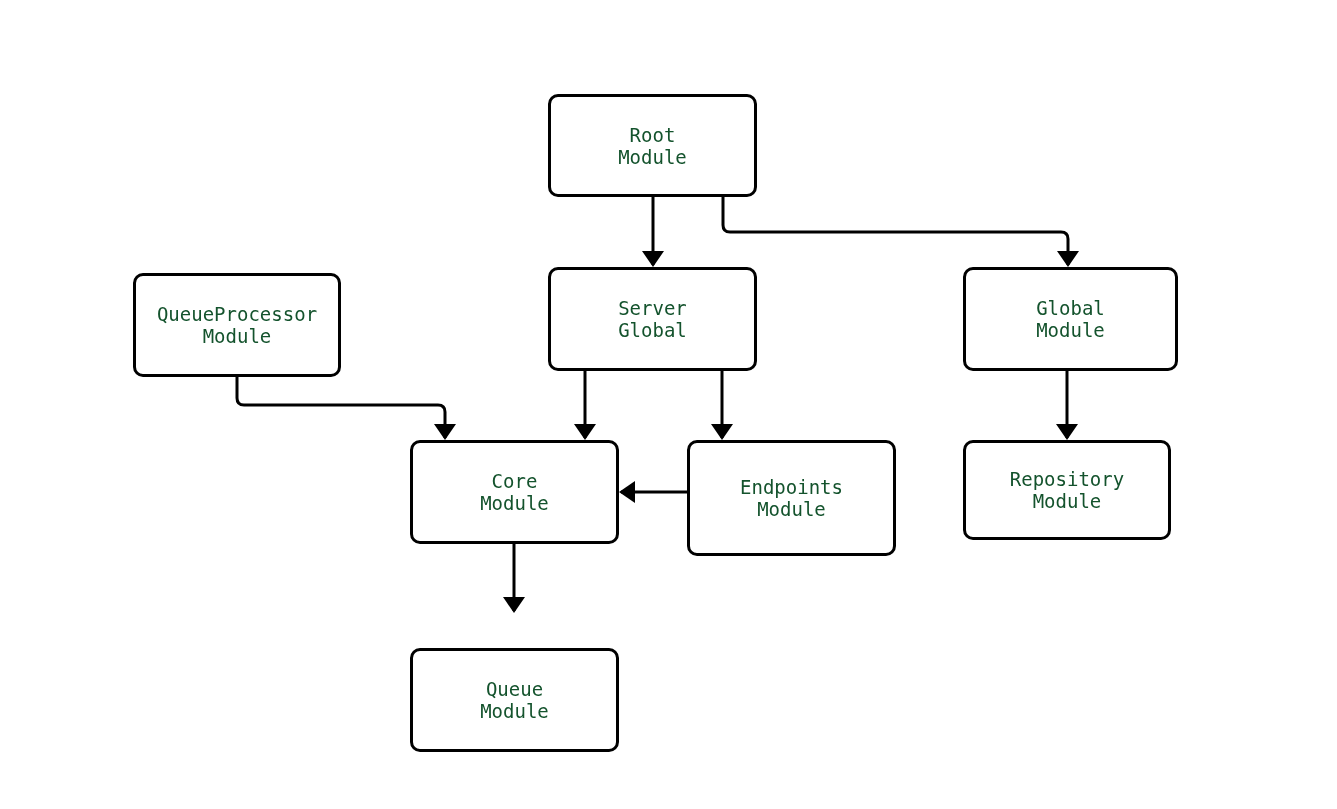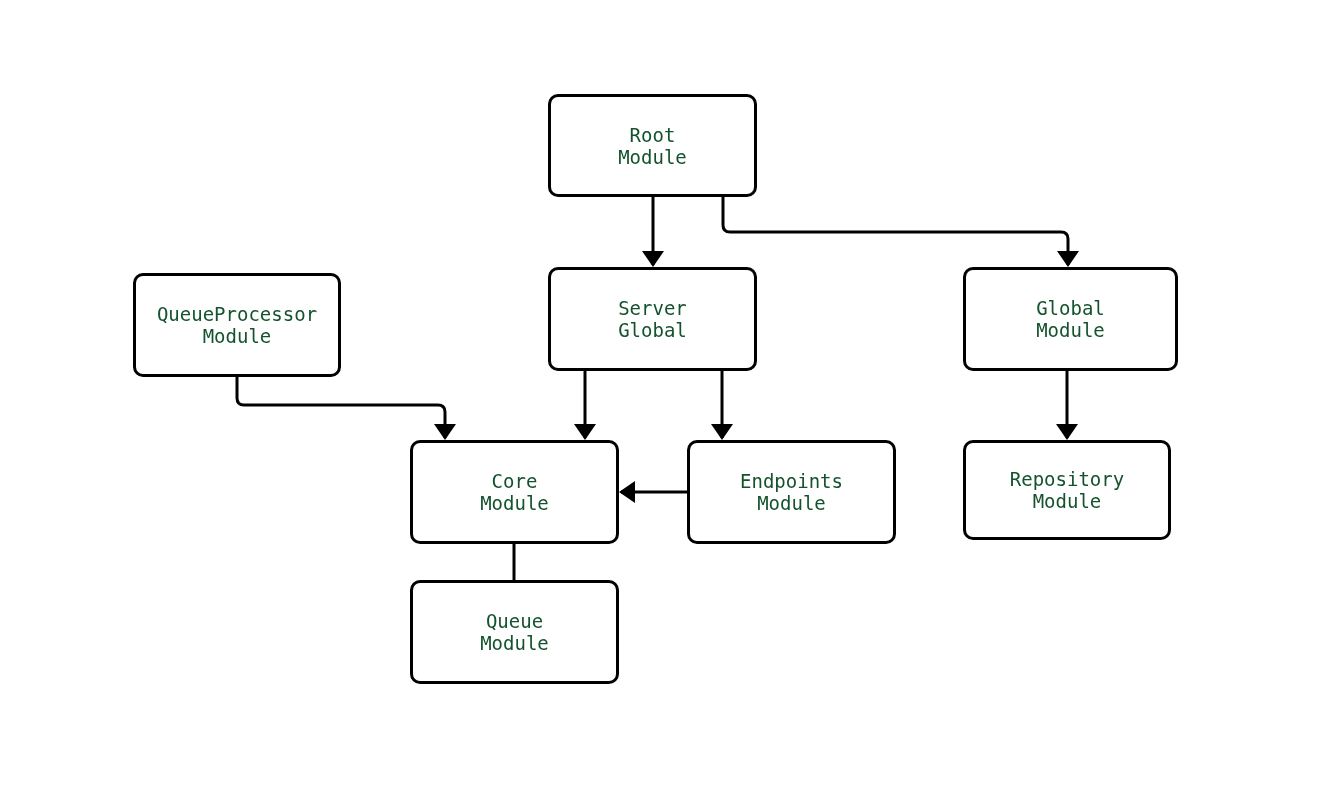--- a/index.html
+++ b/index.html
@@ -44,23 +44,23 @@
     font-size: 19px;
     line-height: 22px;
     color: #14532d;
   }
   
   #node-root         { left: 548px; top: 94px;  width: 209px; height: 103px; }
   #node-qp           { left: 133px; top: 273px; width: 208px; height: 104px; }
   #node-server       { left: 548px; top: 267px; width: 209px; height: 104px; }
   #node-global       { left: 963px; top: 267px; width: 215px; height: 104px; }
   #node-core         { left: 410px; top: 440px; width: 209px; height: 104px; }
-  #node-endpoints    { left: 687px; top: 440px; width: 209px; height: 104px; }
+  #node-endpoints    { left: 687px; top: 440px; width: 209px; height: 116px; }
   #node-repository   { left: 963px; top: 440px; width: 208px; height: 100px; }
-  #node-queue        { left: 410px; top: 580px; width: 209px; height: 104px; }
+  #node-queue        { left: 410px; top: 648px; width: 209px; height: 104px; }
 </style>
 </head>
 <body>
 
 <div class="canvas">
 
   <svg class="edges-layer" viewBox="0 0 1337 809" xmlns="http://www.w3.org/2000/svg">
     <defs>
       <marker id="arrowhead" viewBox="0 0 16 22" refX="14" refY="11" markerWidth="16" markerHeight="22" markerUnits="userSpaceOnUse" orient="auto">
         <path d="M0,0 L16,11 L0,22 Z" fill="#000000"></path>

